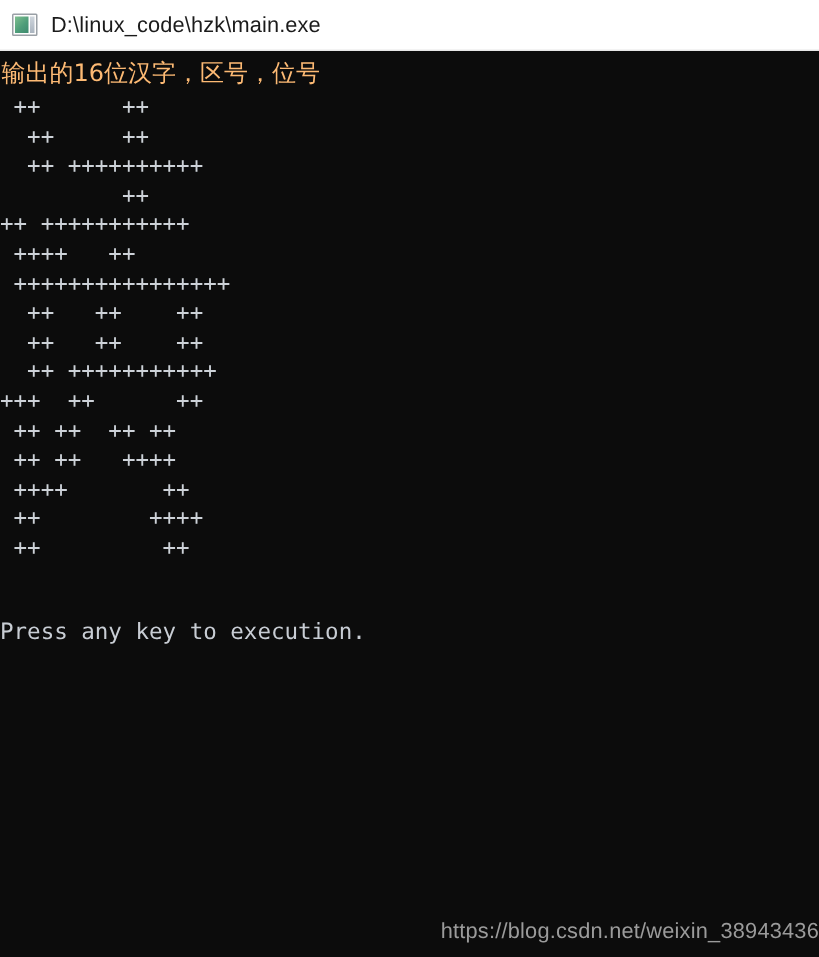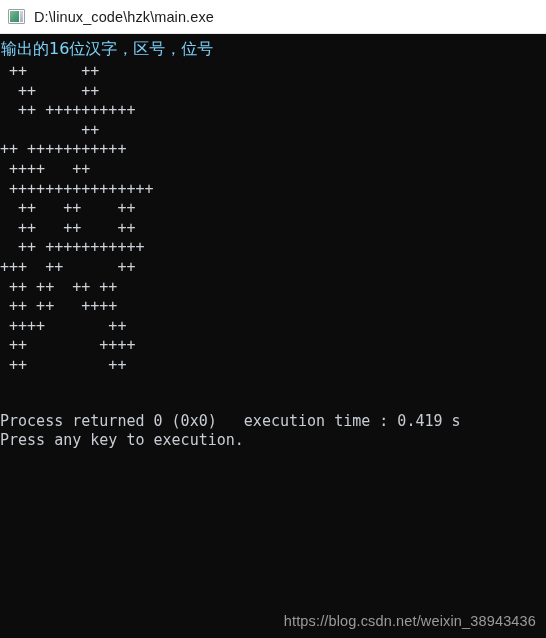--- a/index.html
+++ b/index.html
@@ -84,21 +84,21 @@
     line-height: 19.6px;
     color: #c8cdd4;
     white-space: pre;
     letter-spacing: 0px;
   }
 
   .cjk-line {
     font-family: "DejaVu Sans", sans-serif;
     font-size: 16px;
     line-height: 22px;
-    color: #7dd3fc;
+    color: #fdba74;
     white-space: pre;
     padding-left: 1px;
   }
 
   .art {
     margin-top: 2px;
   }
   .art .line {
     color: #cdd2d8;
   }
@@ -107,21 +107,21 @@
     height: 36px;
   }
 
   .tail .line {
     color: #c8cdd4;
   }
 
   
   .watermark {
     position: absolute;
-    right: 10px;
+    right: 0;
     bottom: 9px;
     font-family: "Liberation Sans", sans-serif;
     font-size: 14.5px;
     color: #9b9b9b;
     letter-spacing: 0.15px;
     white-space: nowrap;
   }
 </style>
 </head>
 <body>
@@ -155,20 +155,19 @@
       <div class="line"> ++ ++  ++ ++</div>
       <div class="line"> ++ ++   ++++</div>
       <div class="line"> ++++       ++</div>
       <div class="line"> ++        ++++</div>
       <div class="line"> ++         ++</div>
     </div>
 
     <div class="spacer-block"></div>
 
     <div class="tail">
-      <div class="line">Process returned 0 (0x0)   execution time : 0.419 s</div>
       <div class="line">Press any key to execution.</div>
     </div>
 
     <div class="watermark">https://blog.csdn.net/weixin_38943436</div>
   </div>
 
 </div>
 
 </body></html>

